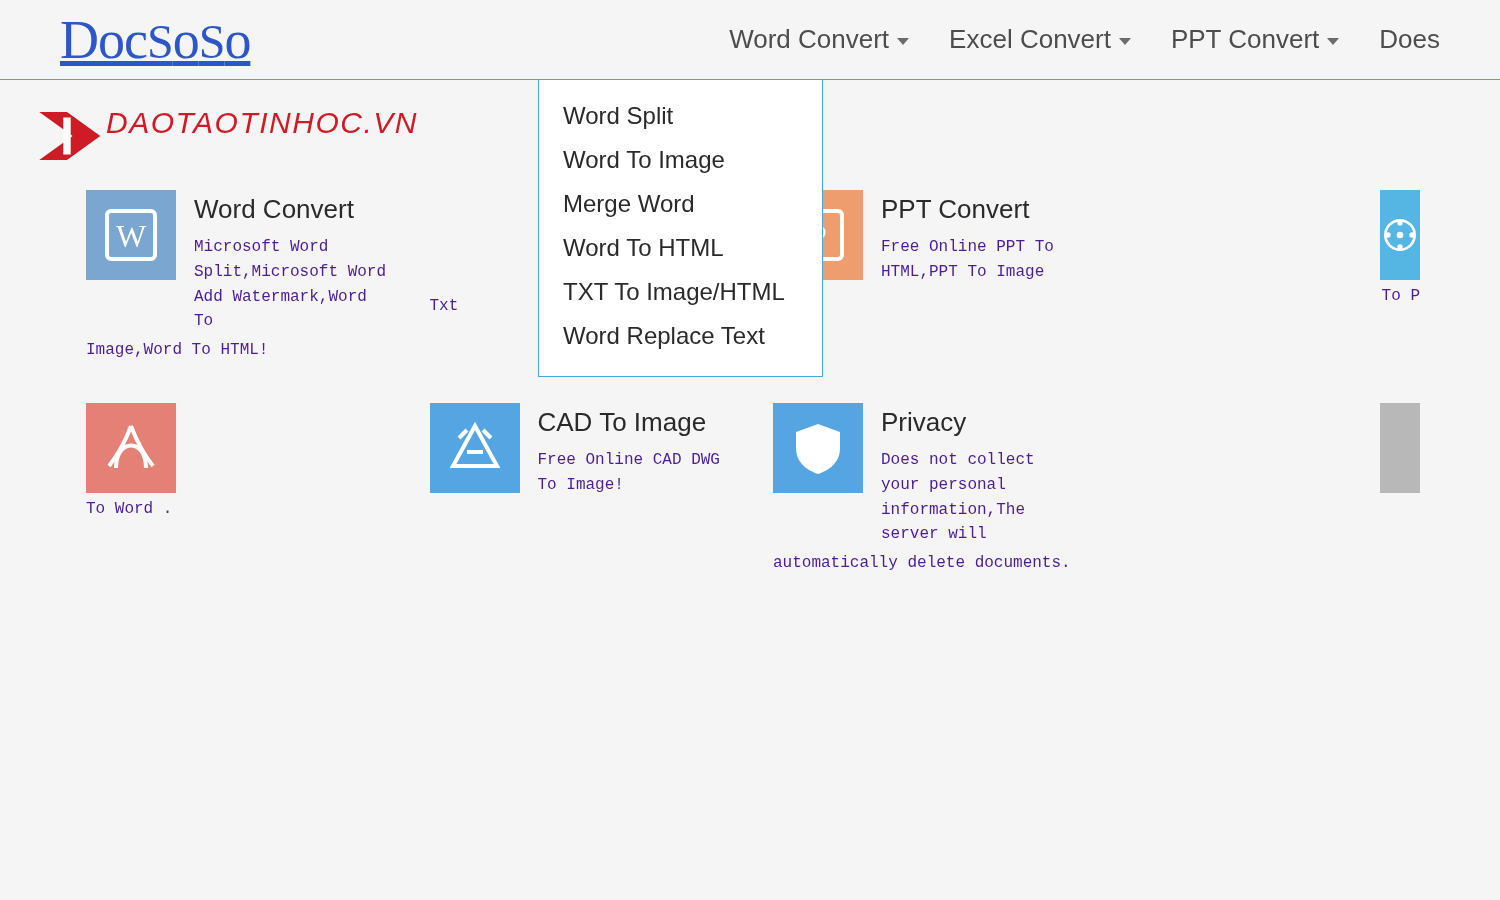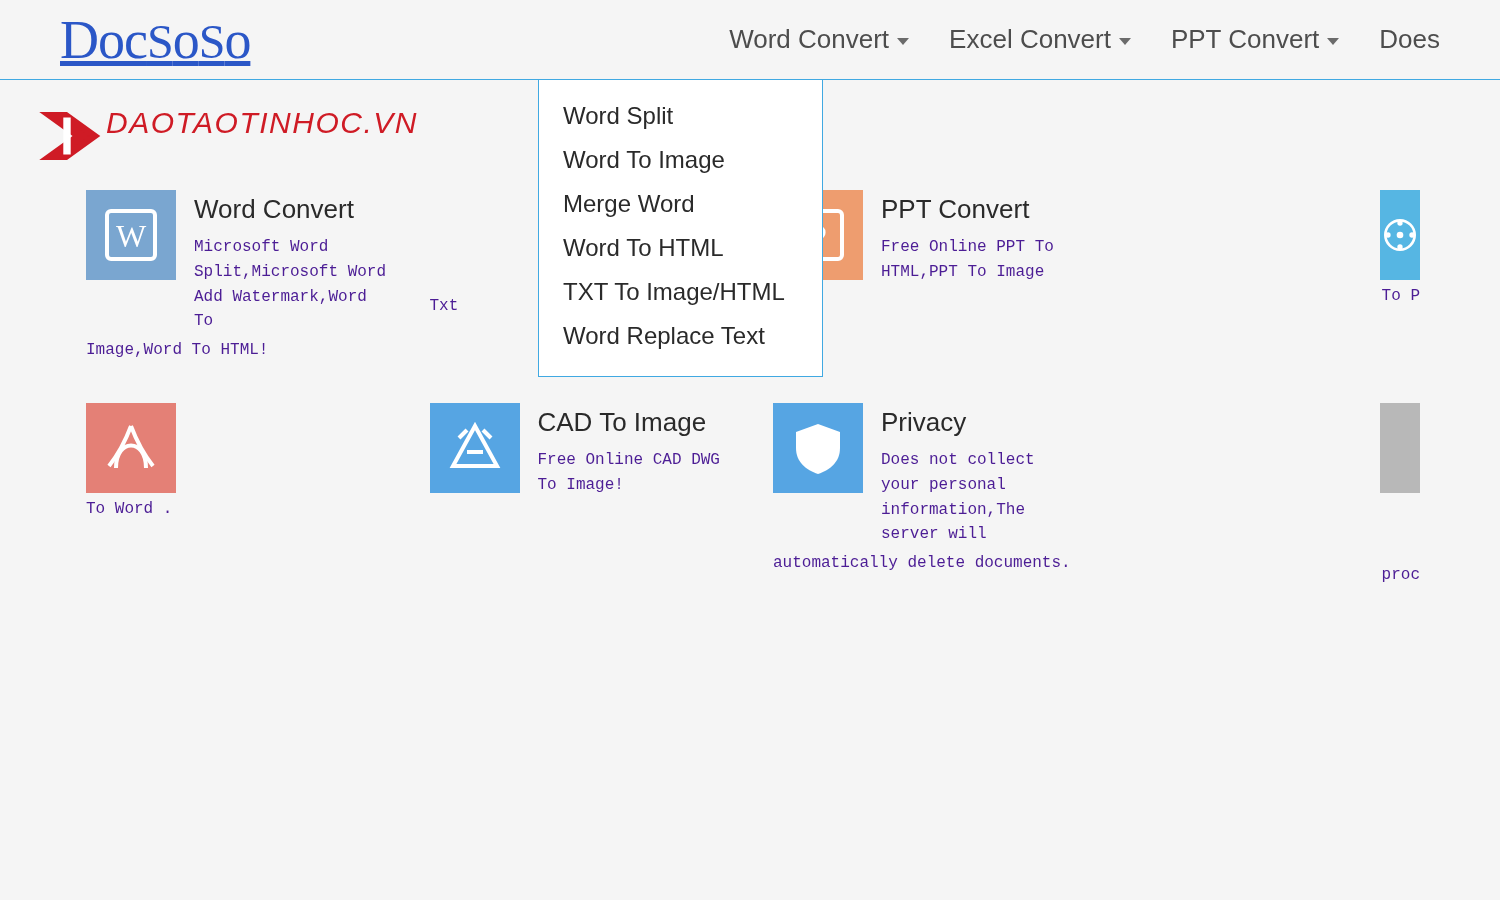--- a/index.html
+++ b/index.html
@@ -293,16 +293,15 @@
         <div class="card-desc">Does not collect your personal information,The server will</div>
       </div>
     </div>
     <div class="card-desc below">automatically delete documents.</div>
   </div>
 
   <div class="card">
     <div class="card-head">
       <div class="icon-box ic-grey" style="margin-left:auto;width:40px;flex:0 0 40px;"></div>
     </div>
-    <div class="card-desc below" style="text-align:right;margin-top:70px;">proc</div>
   </div>
 
 </div>
 
 </body></html>

